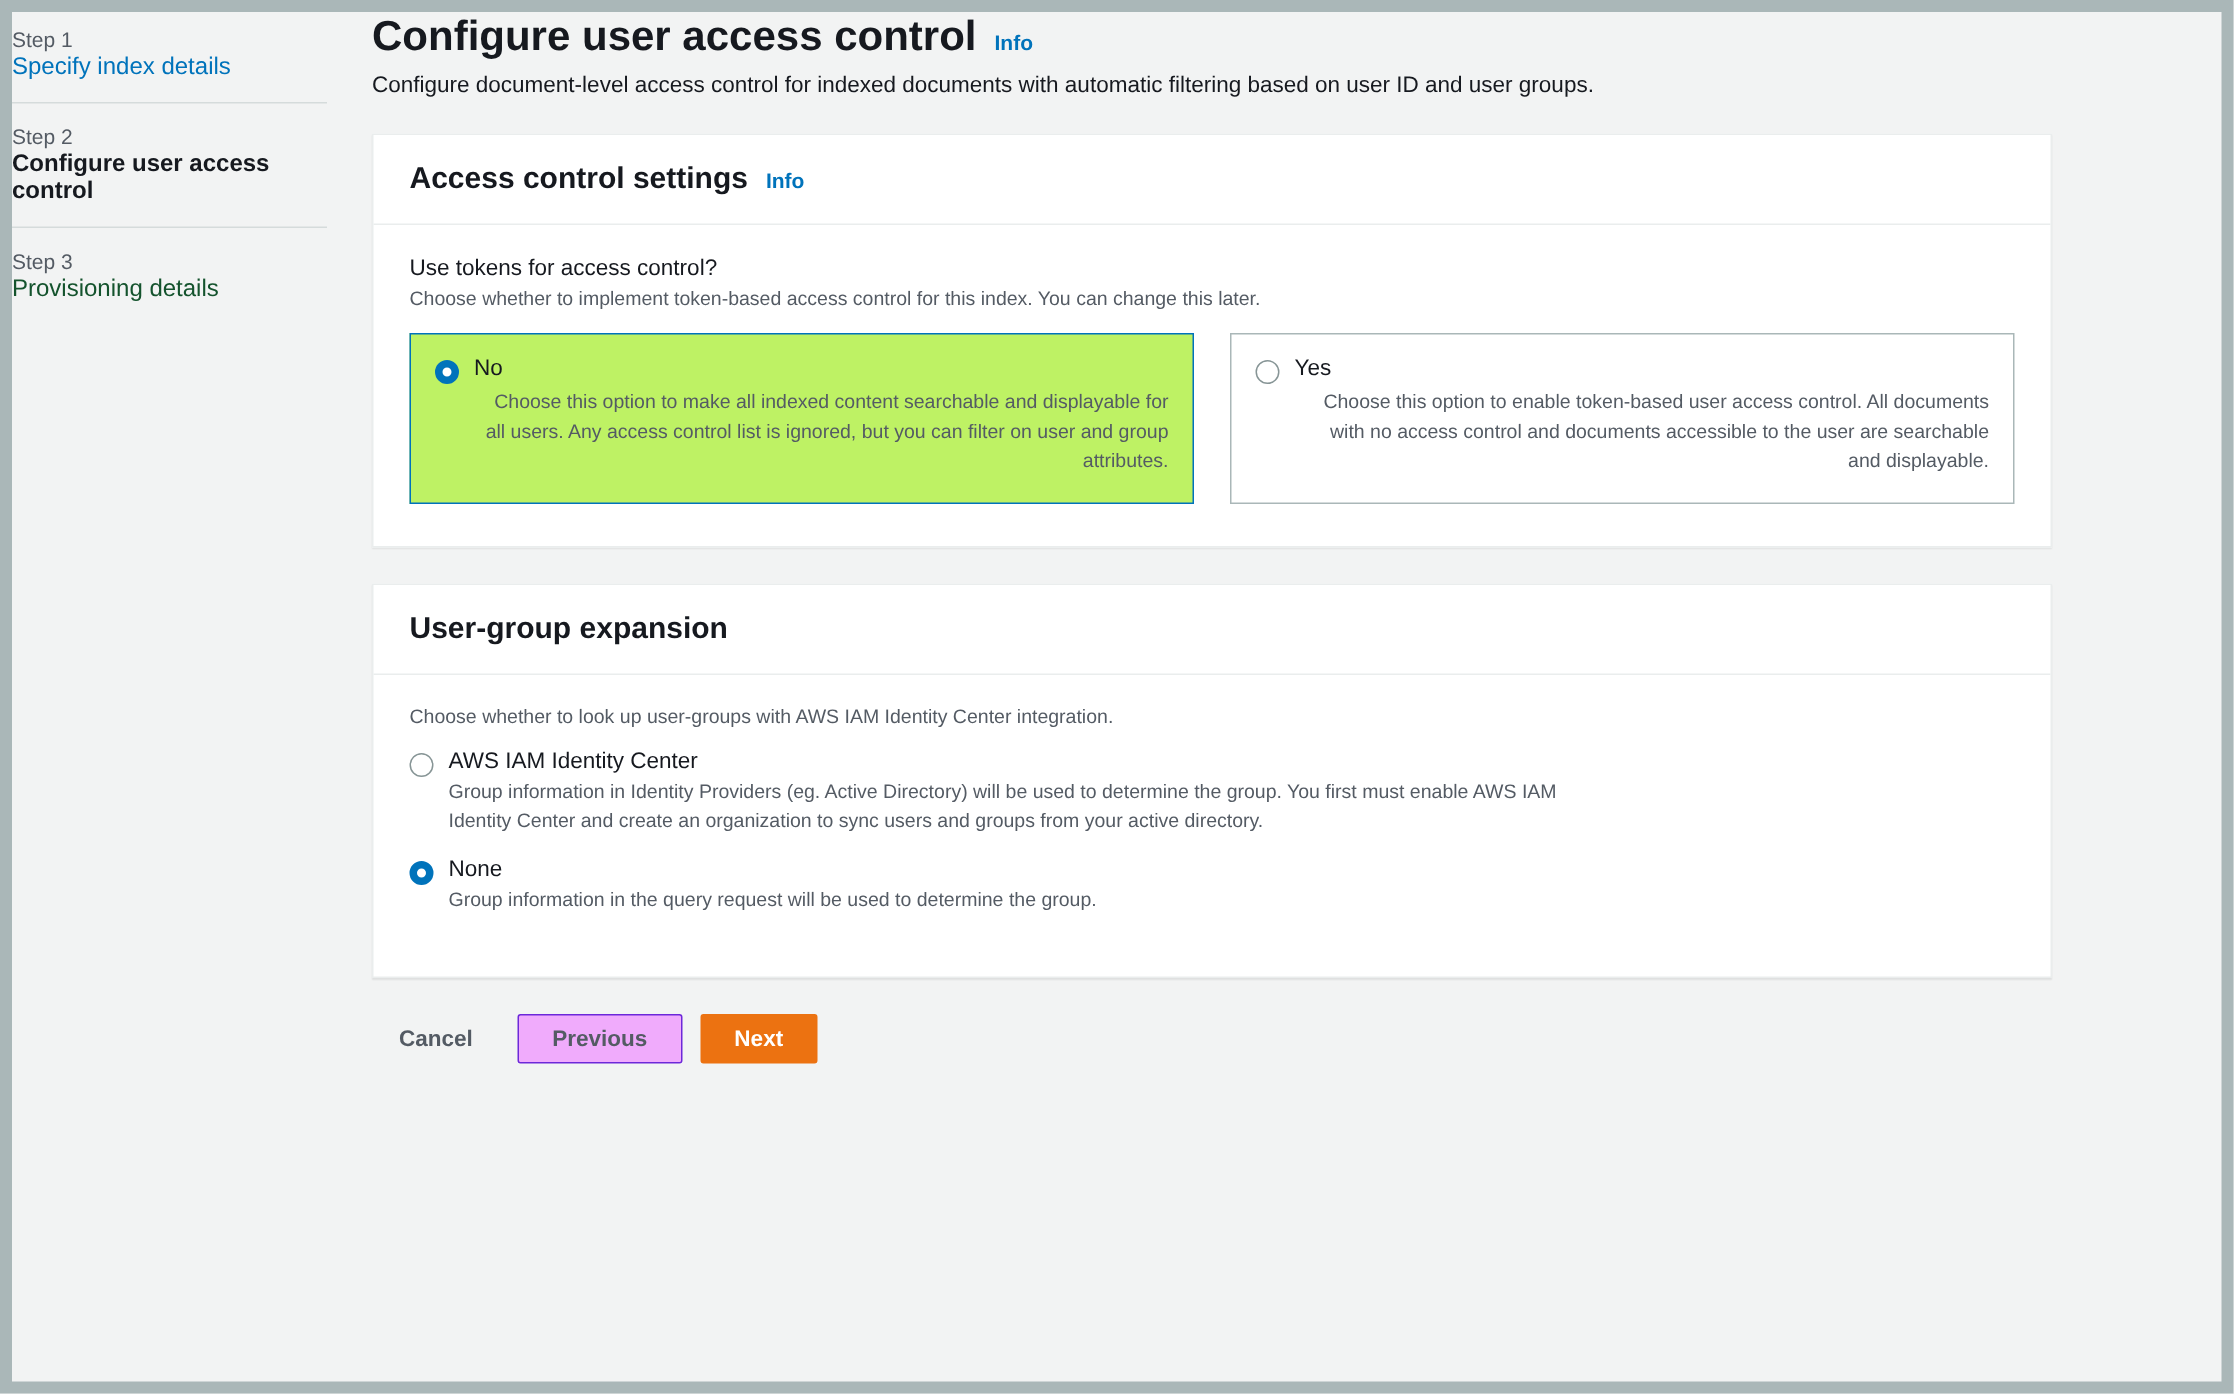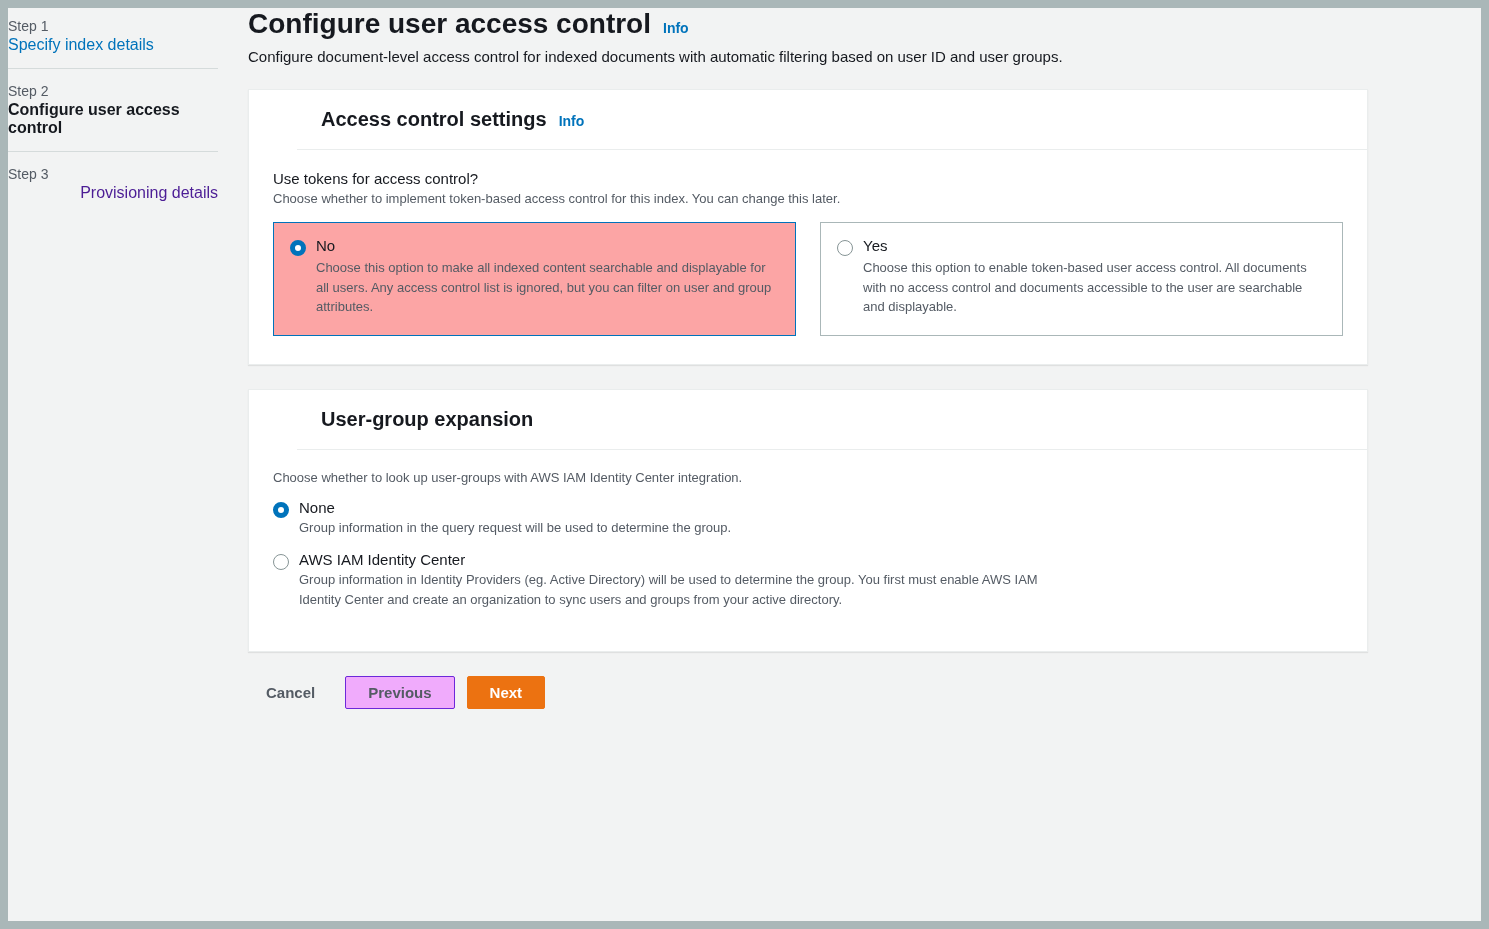--- a/index.html
+++ b/index.html
@@ -45,22 +45,21 @@
     }
     .step-title.link {
       color: #0073bb;
       cursor: pointer;
     }
     .step-title.current {
       color: #16191f;
       font-weight: 700;
     }
     .step-title.future {
-      color: #4c1d95;
-      text-align: right;
+      color: #14532d;
     }
     
     .main-content {
       flex: 1;
       max-width: 1120px;
     }
     .page-header {
       display: flex;
       align-items: baseline;
       gap: 12px;
@@ -89,21 +88,20 @@
       border: 1px solid #eaeded;
       box-shadow: 0 1px 1px rgba(0,0,0,0.08);
       margin-bottom: 24px;
     }
     .panel-header {
       padding: 18px 24px;
       border-bottom: 1px solid #eaeded;
       display: flex;
       align-items: baseline;
       gap: 12px;
-      margin-left: 48px;
     }
     .panel-title {
       font-size: 20px;
       font-weight: 700;
       color: #16191f;
     }
     .panel-body {
       padding: 20px 24px 28px 24px;
     }
     .field-label {
@@ -127,21 +125,21 @@
       border: 1px solid #aab7b8;
       padding: 14px 16px 18px 16px;
       display: flex;
       align-items: flex-start;
       gap: 10px;
       cursor: pointer;
       background: #fff;
     }
     .tile.selected {
       border: 1px solid #0073bb;
-      background: #fca5a5;
+      background: #bef264;
     }
     .radio-circle {
       width: 16px;
       height: 16px;
       border: 1px solid #879596;
       border-radius: 50%;
       flex-shrink: 0;
       margin-top: 3px;
       position: relative;
       background: #fff;
@@ -154,20 +152,21 @@
     }
     .tile-title {
       font-size: 15px;
       color: #16191f;
       margin-bottom: 4px;
     }
     .tile-desc {
       font-size: 13px;
       color: #545b64;
       line-height: 1.5;
+      text-align: right;
     }
     
     .radio-item {
       display: flex;
       align-items: flex-start;
       gap: 10px;
       margin-bottom: 14px;
       cursor: pointer;
     }
     .radio-item-content {
@@ -277,34 +276,34 @@
     </section>
 
     <section class="panel">
       <div class="panel-header">
         <h2 class="panel-title">User-group expansion</h2>
       </div>
       <div class="panel-body">
         <div class="field-hint" style="margin-bottom:14px;">Choose whether to look up user-groups with AWS IAM Identity Center integration.</div>
 
         <label class="radio-item">
+          <span class="radio-circle"></span>
+          <span class="radio-item-content">
+            <div class="radio-item-title">AWS IAM Identity Center</div>
+            <div class="radio-item-desc">Group information in Identity Providers (eg. Active Directory) will be used to determine the group. You first must enable AWS IAM Identity Center and create an organization to sync users and groups from your active directory.</div>
+          </span>
+        </label>
+
+        <label class="radio-item">
           <span class="radio-circle checked"></span>
           <span class="radio-item-content">
             <div class="radio-item-title">None</div>
             <div class="radio-item-desc">Group information in the query request will be used to determine the group.</div>
           </span>
         </label>
-
-        <label class="radio-item">
-          <span class="radio-circle"></span>
-          <span class="radio-item-content">
-            <div class="radio-item-title">AWS IAM Identity Center</div>
-            <div class="radio-item-desc">Group information in Identity Providers (eg. Active Directory) will be used to determine the group. You first must enable AWS IAM Identity Center and create an organization to sync users and groups from your active directory.</div>
-          </span>
-        </label>
       </div>
     </section>
 
     <div class="footer-actions">
       <button class="btn-link">Cancel</button>
       <button class="btn-outline">Previous</button>
       <button class="btn-primary">Next</button>
     </div>
 
   </main>

